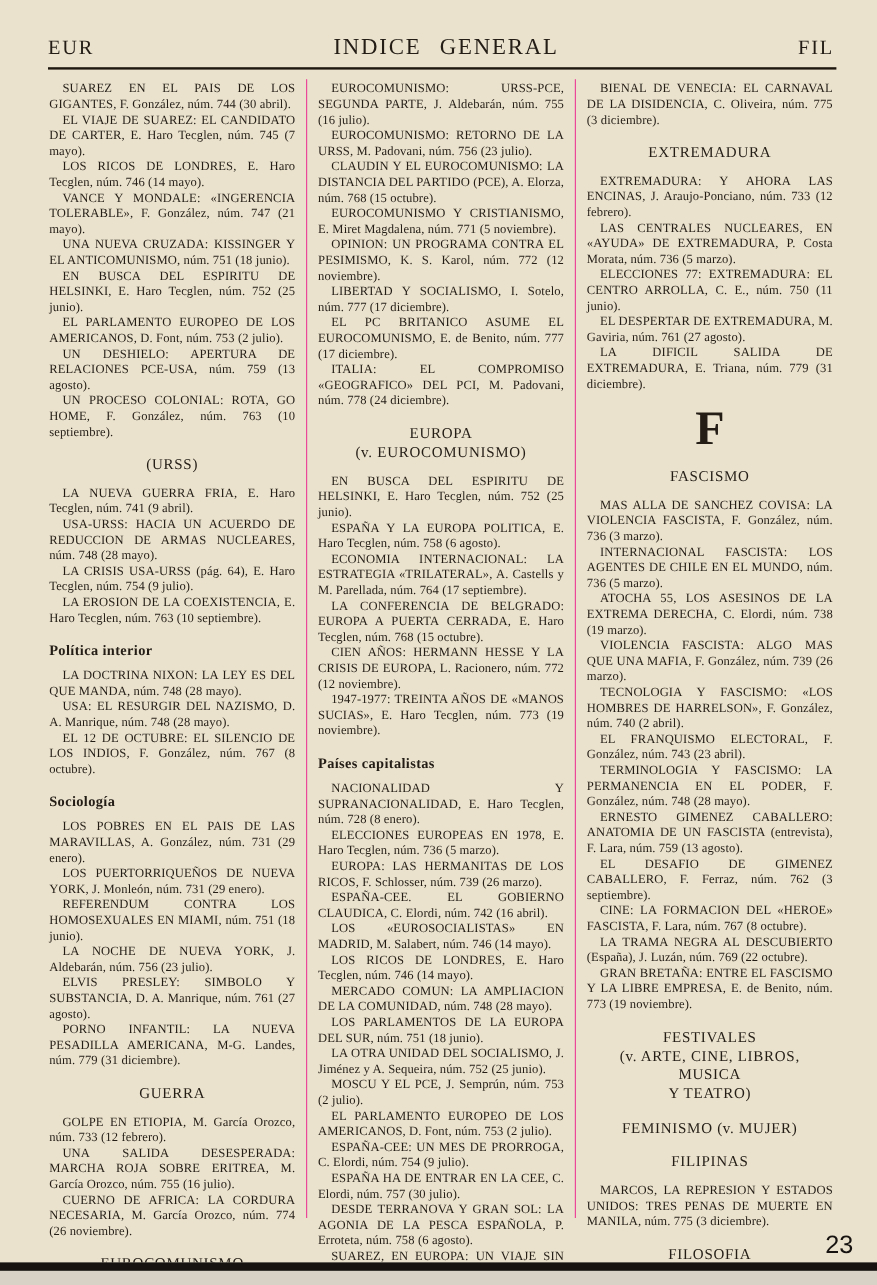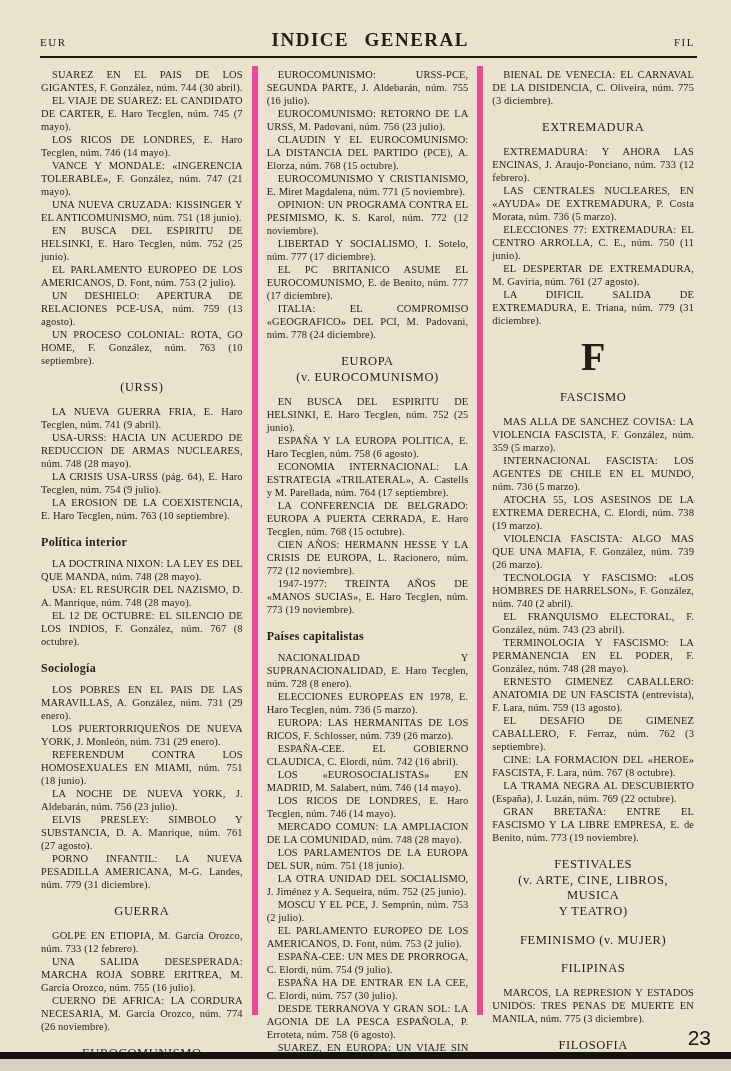--- a/index.html
+++ b/index.html
@@ -5,30 +5,30 @@
   html,body { margin:0; padding:0; background:#b9b5ab; }
   .page {
     position:relative; width:731px; height:1071px; overflow:hidden;
     background:#ebe2cd; color:#231d16;
     font-family:"Liberation Serif", serif;
   }
   .masthead {
     position:absolute; top:29px; left:40px; right:36px;
     display:flex; justify-content:space-between; align-items:baseline;
   }
-  .masthead .side { font-size:11px; letter-spacing:1.5px; }
-  .masthead .title { font-weight:bold; font-size:19px; letter-spacing:1.5px; word-spacing:9px; }
+  .masthead .side { font-size:17px; letter-spacing:1.5px; }
+  .masthead .title { font-weight:normal; font-size:19px; letter-spacing:1.5px; word-spacing:9px; }
   .head-rule { position:absolute; top:56px; left:40px; right:34px; height:2px; background:#1d1710; }
 
   .columns {
     position:absolute; top:66px; left:32px; right:28px; bottom:56px;
     display:flex;
   }
   .col { flex:1 1 0; padding:2px 9px 0 9px; min-width:0; }
-  .col + .col { border-left:6px solid #ec4899; }
+  .col + .col { border-left:1px solid #ec4899; }
 
   .entry {
     margin:0; font-size:10.5px; line-height:1.24;
     text-align:justify; text-indent:11px;
     letter-spacing:0.1px;
   }
   .section {
     text-align:center; font-weight:normal; font-size:12.5px;
     margin:13px 0 9px; white-space:pre-line; letter-spacing:0.6px; line-height:1.25;
   }
@@ -127,21 +127,21 @@
     <div class="col">
         <p class="entry">BIENAL DE VENECIA: EL CARNAVAL DE LA DISIDENCIA, C. Oliveira, núm. 775 (3 diciembre).</p>
         <div class="section">EXTREMADURA</div>
         <p class="entry">EXTREMADURA: Y AHORA LAS ENCINAS, J. Araujo-Ponciano, núm. 733 (12 febrero).</p>
         <p class="entry">LAS CENTRALES NUCLEARES, EN «AYUDA» DE EXTREMADURA, P. Costa Morata, núm. 736 (5 marzo).</p>
         <p class="entry">ELECCIONES 77: EXTREMADURA: EL CENTRO ARROLLA, C. E., núm. 750 (11 junio).</p>
         <p class="entry">EL DESPERTAR DE EXTREMADURA, M. Gaviria, núm. 761 (27 agosto).</p>
         <p class="entry">LA DIFICIL SALIDA DE EXTREMADURA, E. Triana, núm. 779 (31 diciembre).</p>
         <div class="letter">F</div>
         <div class="section">FASCISMO</div>
-        <p class="entry">MAS ALLA DE SANCHEZ COVISA: LA VIOLENCIA FASCISTA, F. González, núm. 359 (5 marzo).</p>
+        <p class="entry">MAS ALLA DE SANCHEZ COVISA: LA VIOLENCIA FASCISTA, F. González, núm. 736 (3 marzo).</p>
         <p class="entry">INTERNACIONAL FASCISTA: LOS AGENTES DE CHILE EN EL MUNDO, núm. 736 (5 marzo).</p>
         <p class="entry">ATOCHA 55, LOS ASESINOS DE LA EXTREMA DERECHA, C. Elordi, núm. 738 (19 marzo).</p>
         <p class="entry">VIOLENCIA FASCISTA: ALGO MAS QUE UNA MAFIA, F. González, núm. 739 (26 marzo).</p>
         <p class="entry">TECNOLOGIA Y FASCISMO: «LOS HOMBRES DE HARRELSON», F. González, núm. 740 (2 abril).</p>
         <p class="entry">EL FRANQUISMO ELECTORAL, F. González, núm. 743 (23 abril).</p>
         <p class="entry">TERMINOLOGIA Y FASCISMO: LA PERMANENCIA EN EL PODER, F. González, núm. 748 (28 mayo).</p>
         <p class="entry">ERNESTO GIMENEZ CABALLERO: ANATOMIA DE UN FASCISTA (entrevista), F. Lara, núm. 759 (13 agosto).</p>
         <p class="entry">EL DESAFIO DE GIMENEZ CABALLERO, F. Ferraz, núm. 762 (3 septiembre).</p>
         <p class="entry">CINE: LA FORMACION DEL «HEROE» FASCISTA, F. Lara, núm. 767 (8 octubre).</p>
         <p class="entry">LA TRAMA NEGRA AL DESCUBIERTO (España), J. Luzán, núm. 769 (22 octubre).</p>

